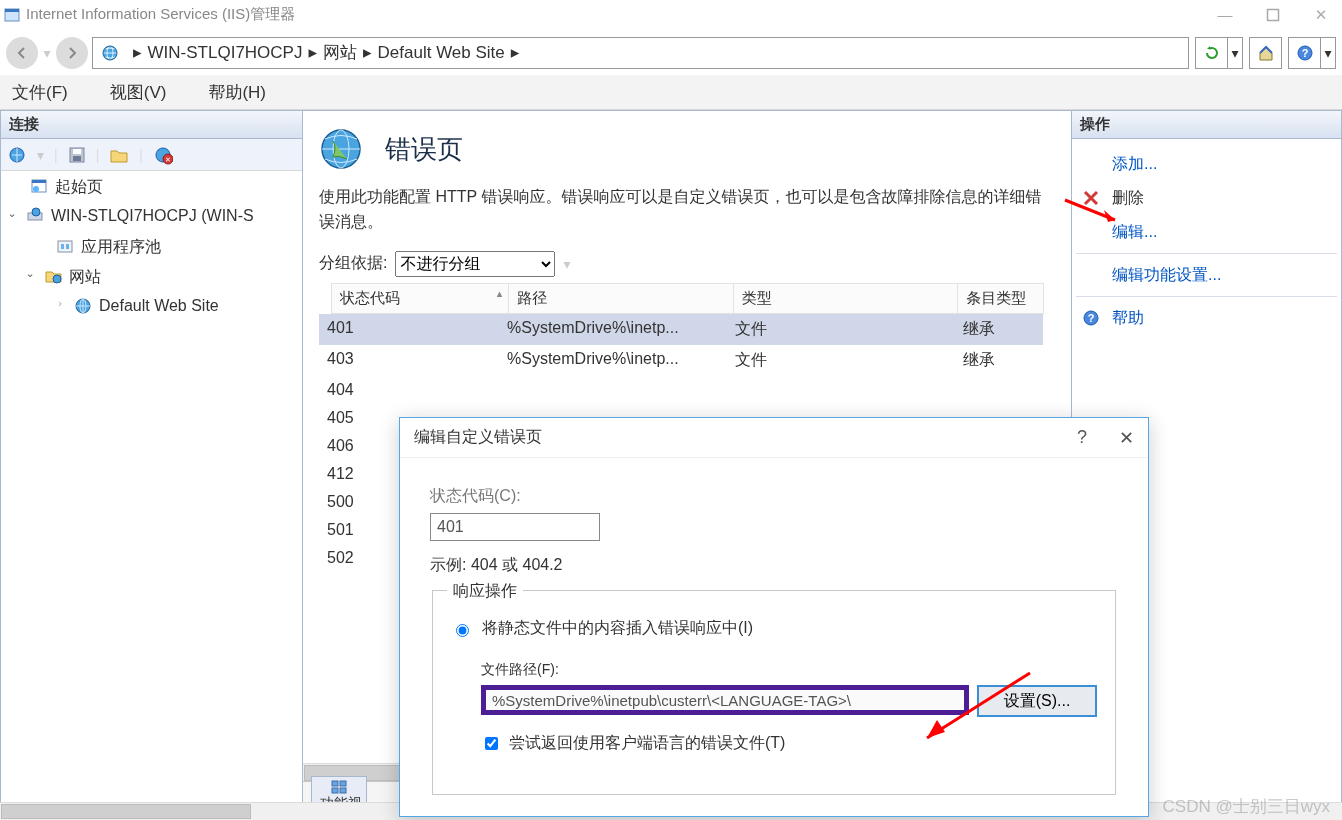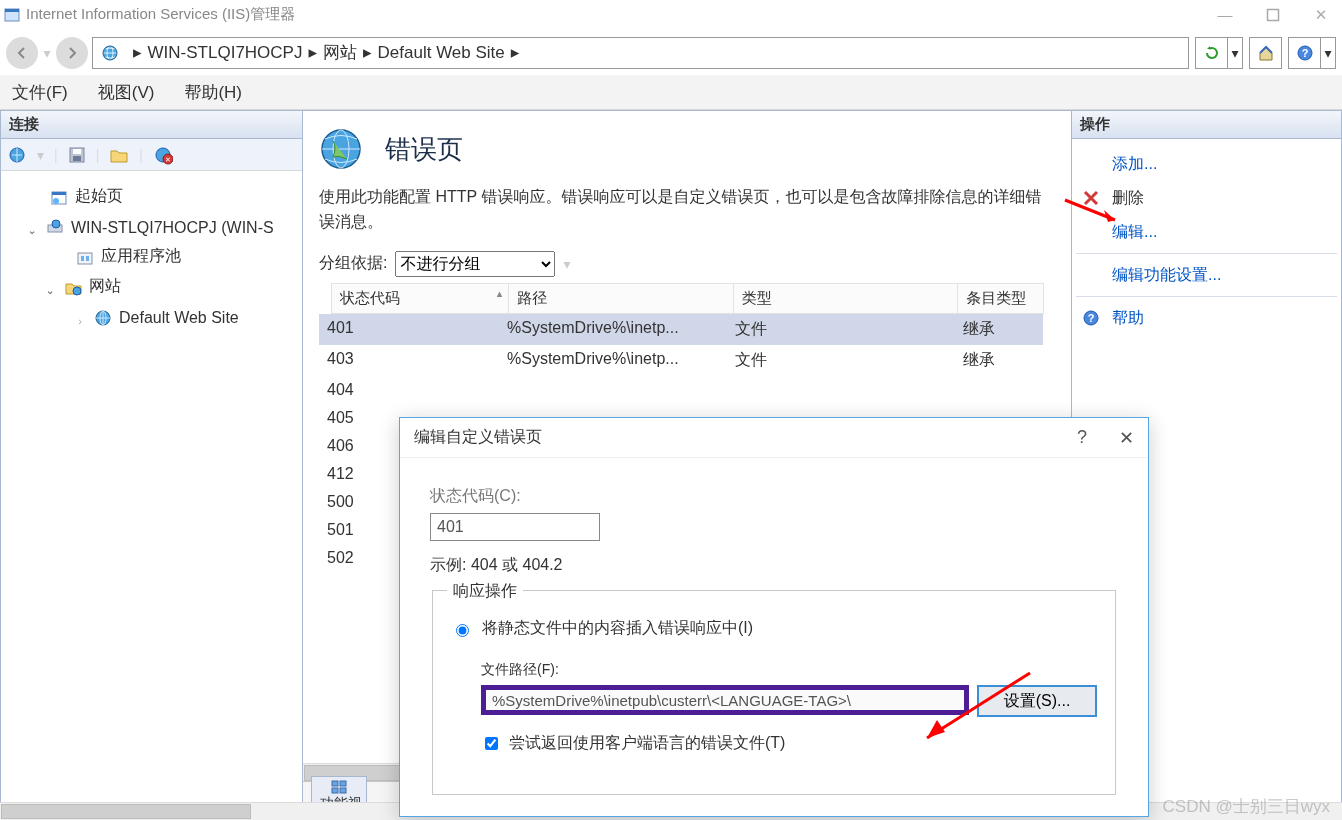--- a/index.html
+++ b/index.html
@@ -16,32 +16,32 @@
   .navcircle { width:32px; height:32px; border-radius:50%; background:#dcdcdc; display:flex; align-items:center; justify-content:center; color:#888;}
   .navdrop { width:14px; display:flex; justify-content:center; color:#ccc;}
   .addressbar { flex:1; height:32px; border:1px solid #999; background:#fff; display:flex; align-items:center; padding:0 8px; font-size:17px; color:#333;}
   .addressbar .globe { margin-right:8px;}
   .addressbar .sep { margin:0 6px; color:#333;}
   .rightboxes { display:flex; gap:6px; margin-left:6px;}
   .rightbox { width:33px; height:32px; border:1px solid #999; background:#fff; display:flex; align-items:center; justify-content:center;}
   .rightboxd { display:flex;}
   .rightboxdd { width:15px; display:flex; align-items:center; justify-content:center; border:1px solid #999; border-left:none;}
   
-  .menurow { height:35px; background:#f3f3f3; border-bottom:1px solid #d8d8d8; display:flex; align-items:center; padding:0 12px; gap:30px; font-size:17px;}
+  .menurow { height:35px; background:#f3f3f3; border-bottom:1px solid #d8d8d8; display:flex; align-items:center; padding:0 12px; gap:42px; font-size:17px;}
   
   .mainrow { display:flex; height:700px;}
   .pane { background:#fff; display:flex; flex-direction:column;}
   .leftpane { width:303px; border:1px solid #a9b9cf;}
   .centerpane { flex:1; border:1px solid #a9b9cf; border-left:none; position:relative;}
   .rightpane { width:270px; border:1px solid #a9b9cf; border-left:none;}
   .panehdr { height:28px; background:linear-gradient(#f3f6fb,#d7e1f0); border-bottom:1px solid #a9b9cf; display:flex; align-items:center; padding:0 8px; font-size:15px; font-weight:bold; color:#333;}
   
   .lefttb { height:32px; background:#eef2fa; border-bottom:1px solid #d8d8d8; display:flex; align-items:center; gap:10px; padding:0 6px;}
   .tree { padding:6px 4px; font-size:16px;}
-  .treerow { display:flex; align-items:flex-end; height:30px; gap:6px; padding-right:4px; white-space:nowrap; overflow:hidden;margin-left:20px;}
+  .treerow { display:flex; align-items:flex-start; height:30px; gap:6px; padding-right:4px; white-space:nowrap; overflow:hidden;}
   .treeicon { width:20px; display:flex; align-items:center; justify-content:center;}
   .treetwisty { width:14px; display:flex; justify-content:center; color:#666; font-size:11px;}
   .treeindent1 { padding-left:4px;}
   .treeindent2 { padding-left:30px;}
   .treeindent3 { padding-left:48px;}
   
   .centerbody { padding:10px 16px; overflow:hidden; position:relative; height:100%;}
   .chead { display:flex; align-items:center; gap:22px; margin-top:6px;}
   .chead .ctitle { font-size:26px; color:#1b2e4a;}
   .cdesc { font-size:16px; color:#333; margin-top:14px; line-height:1.55;}

